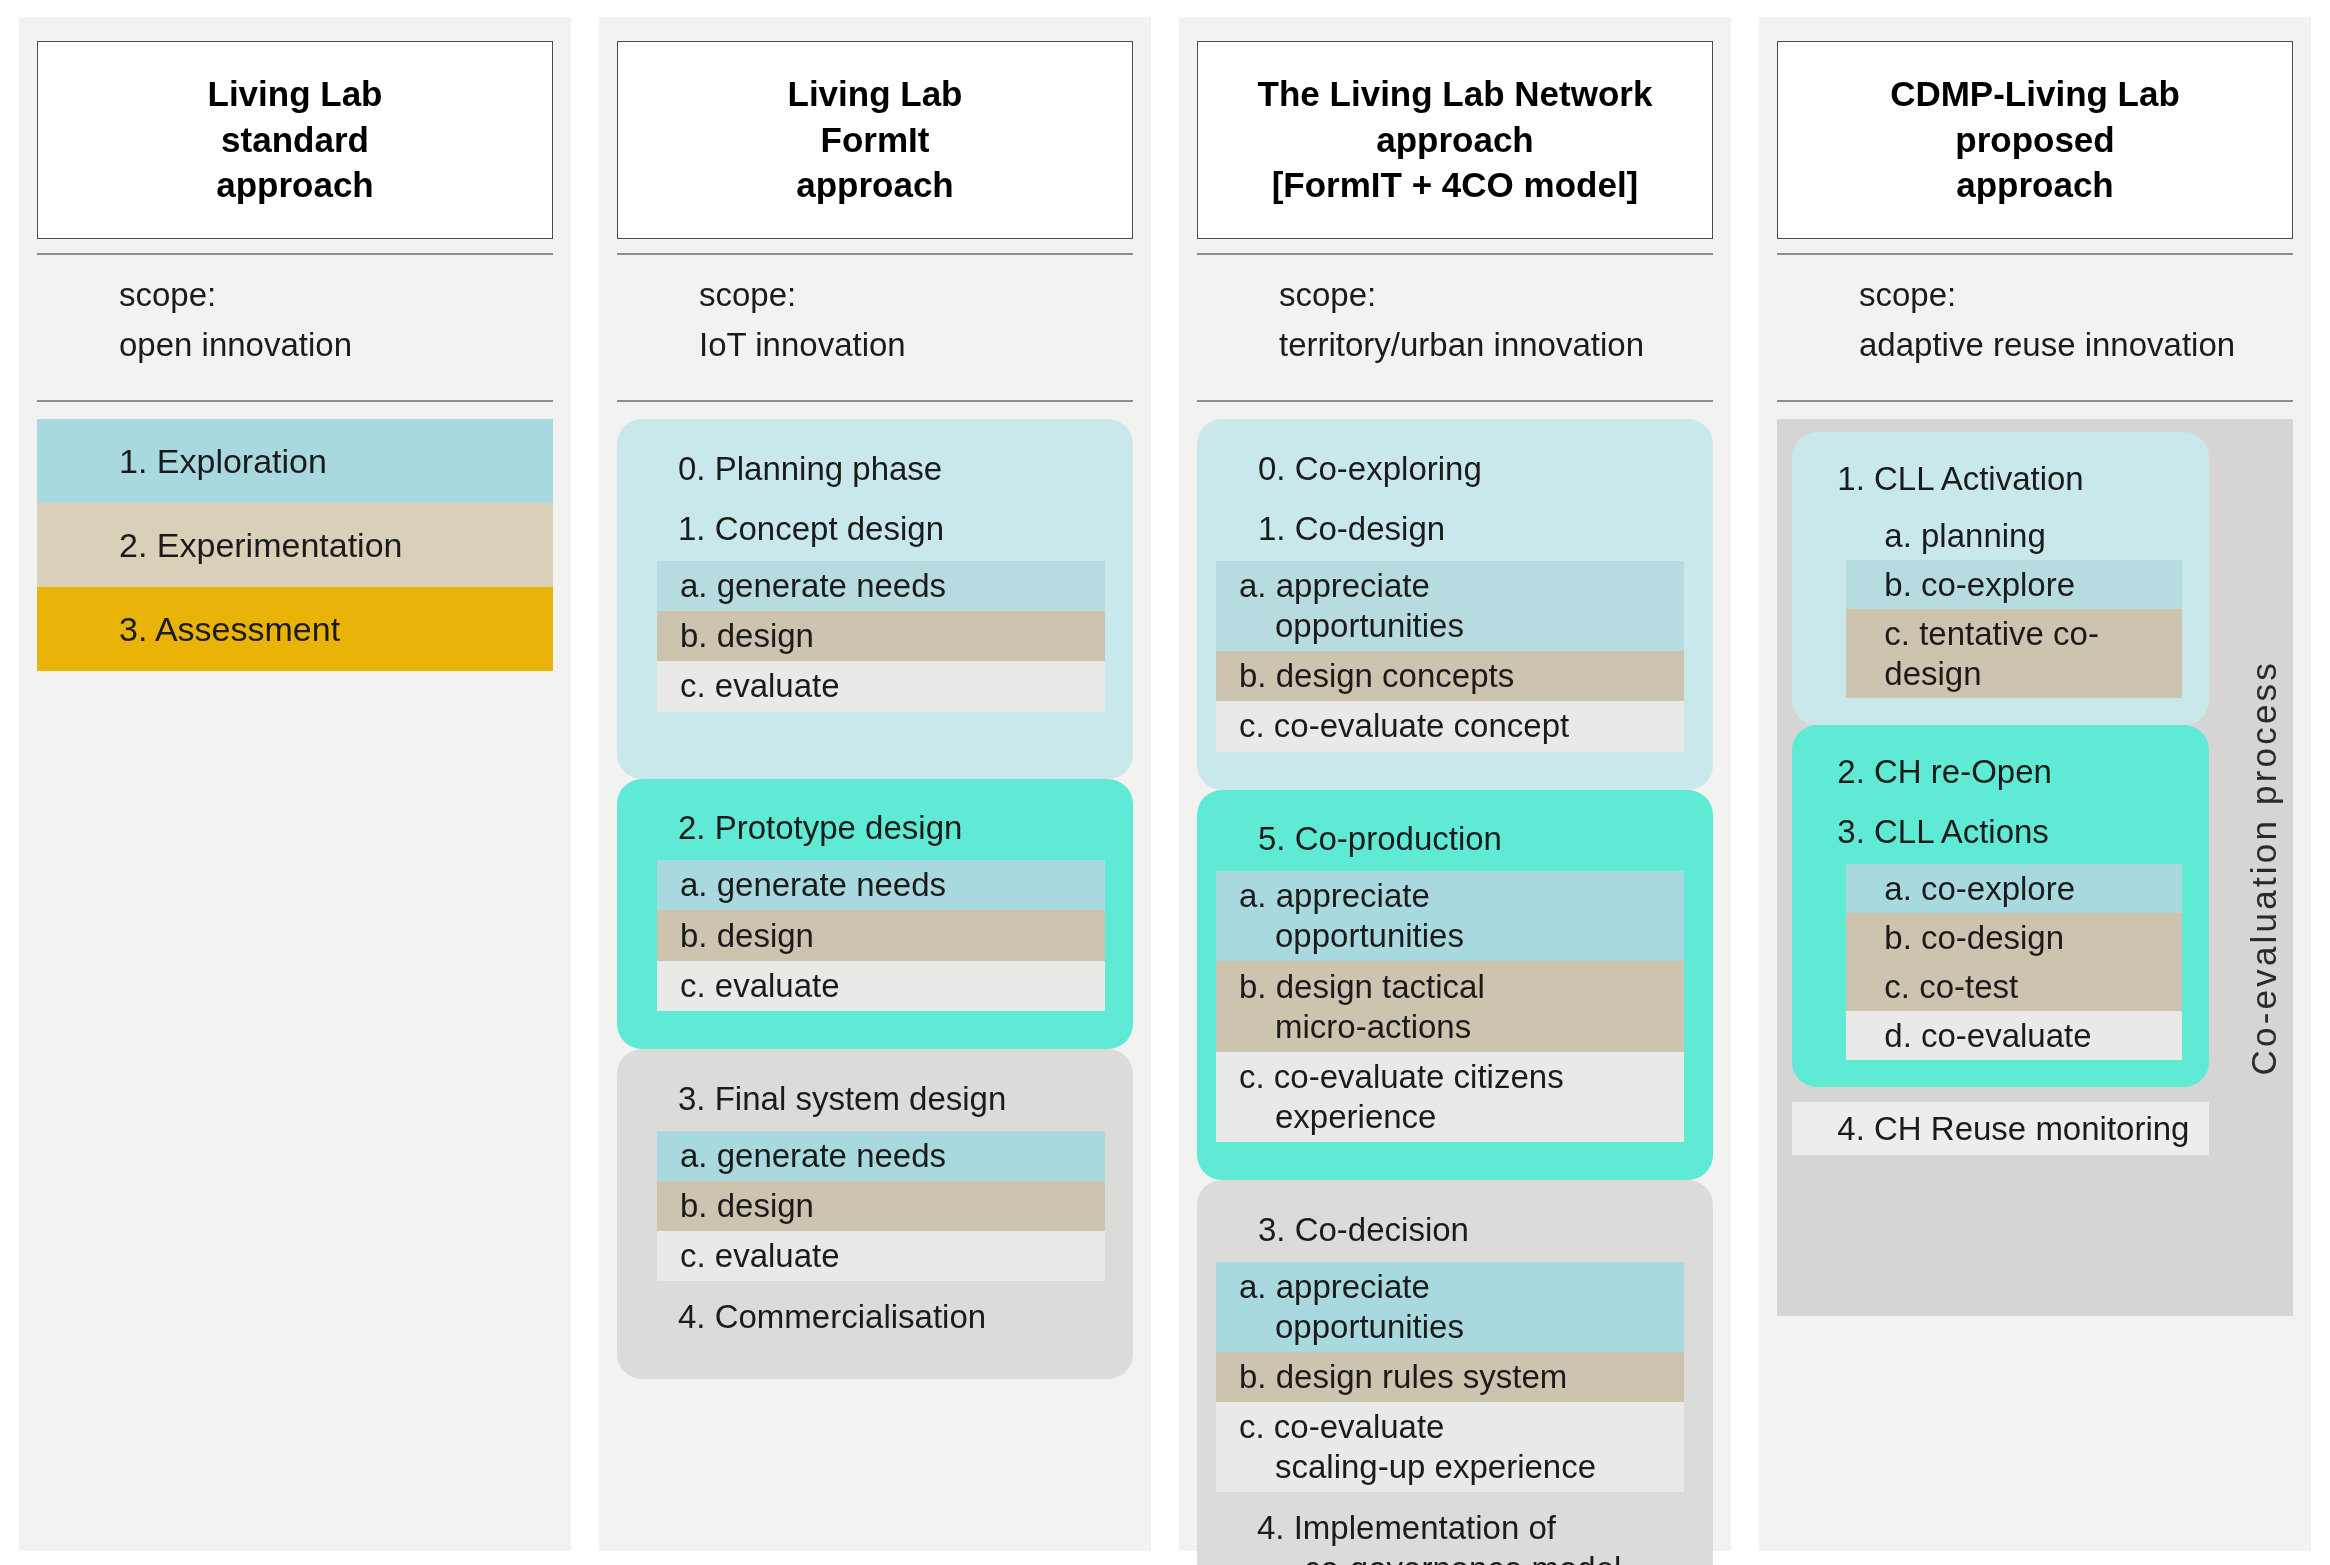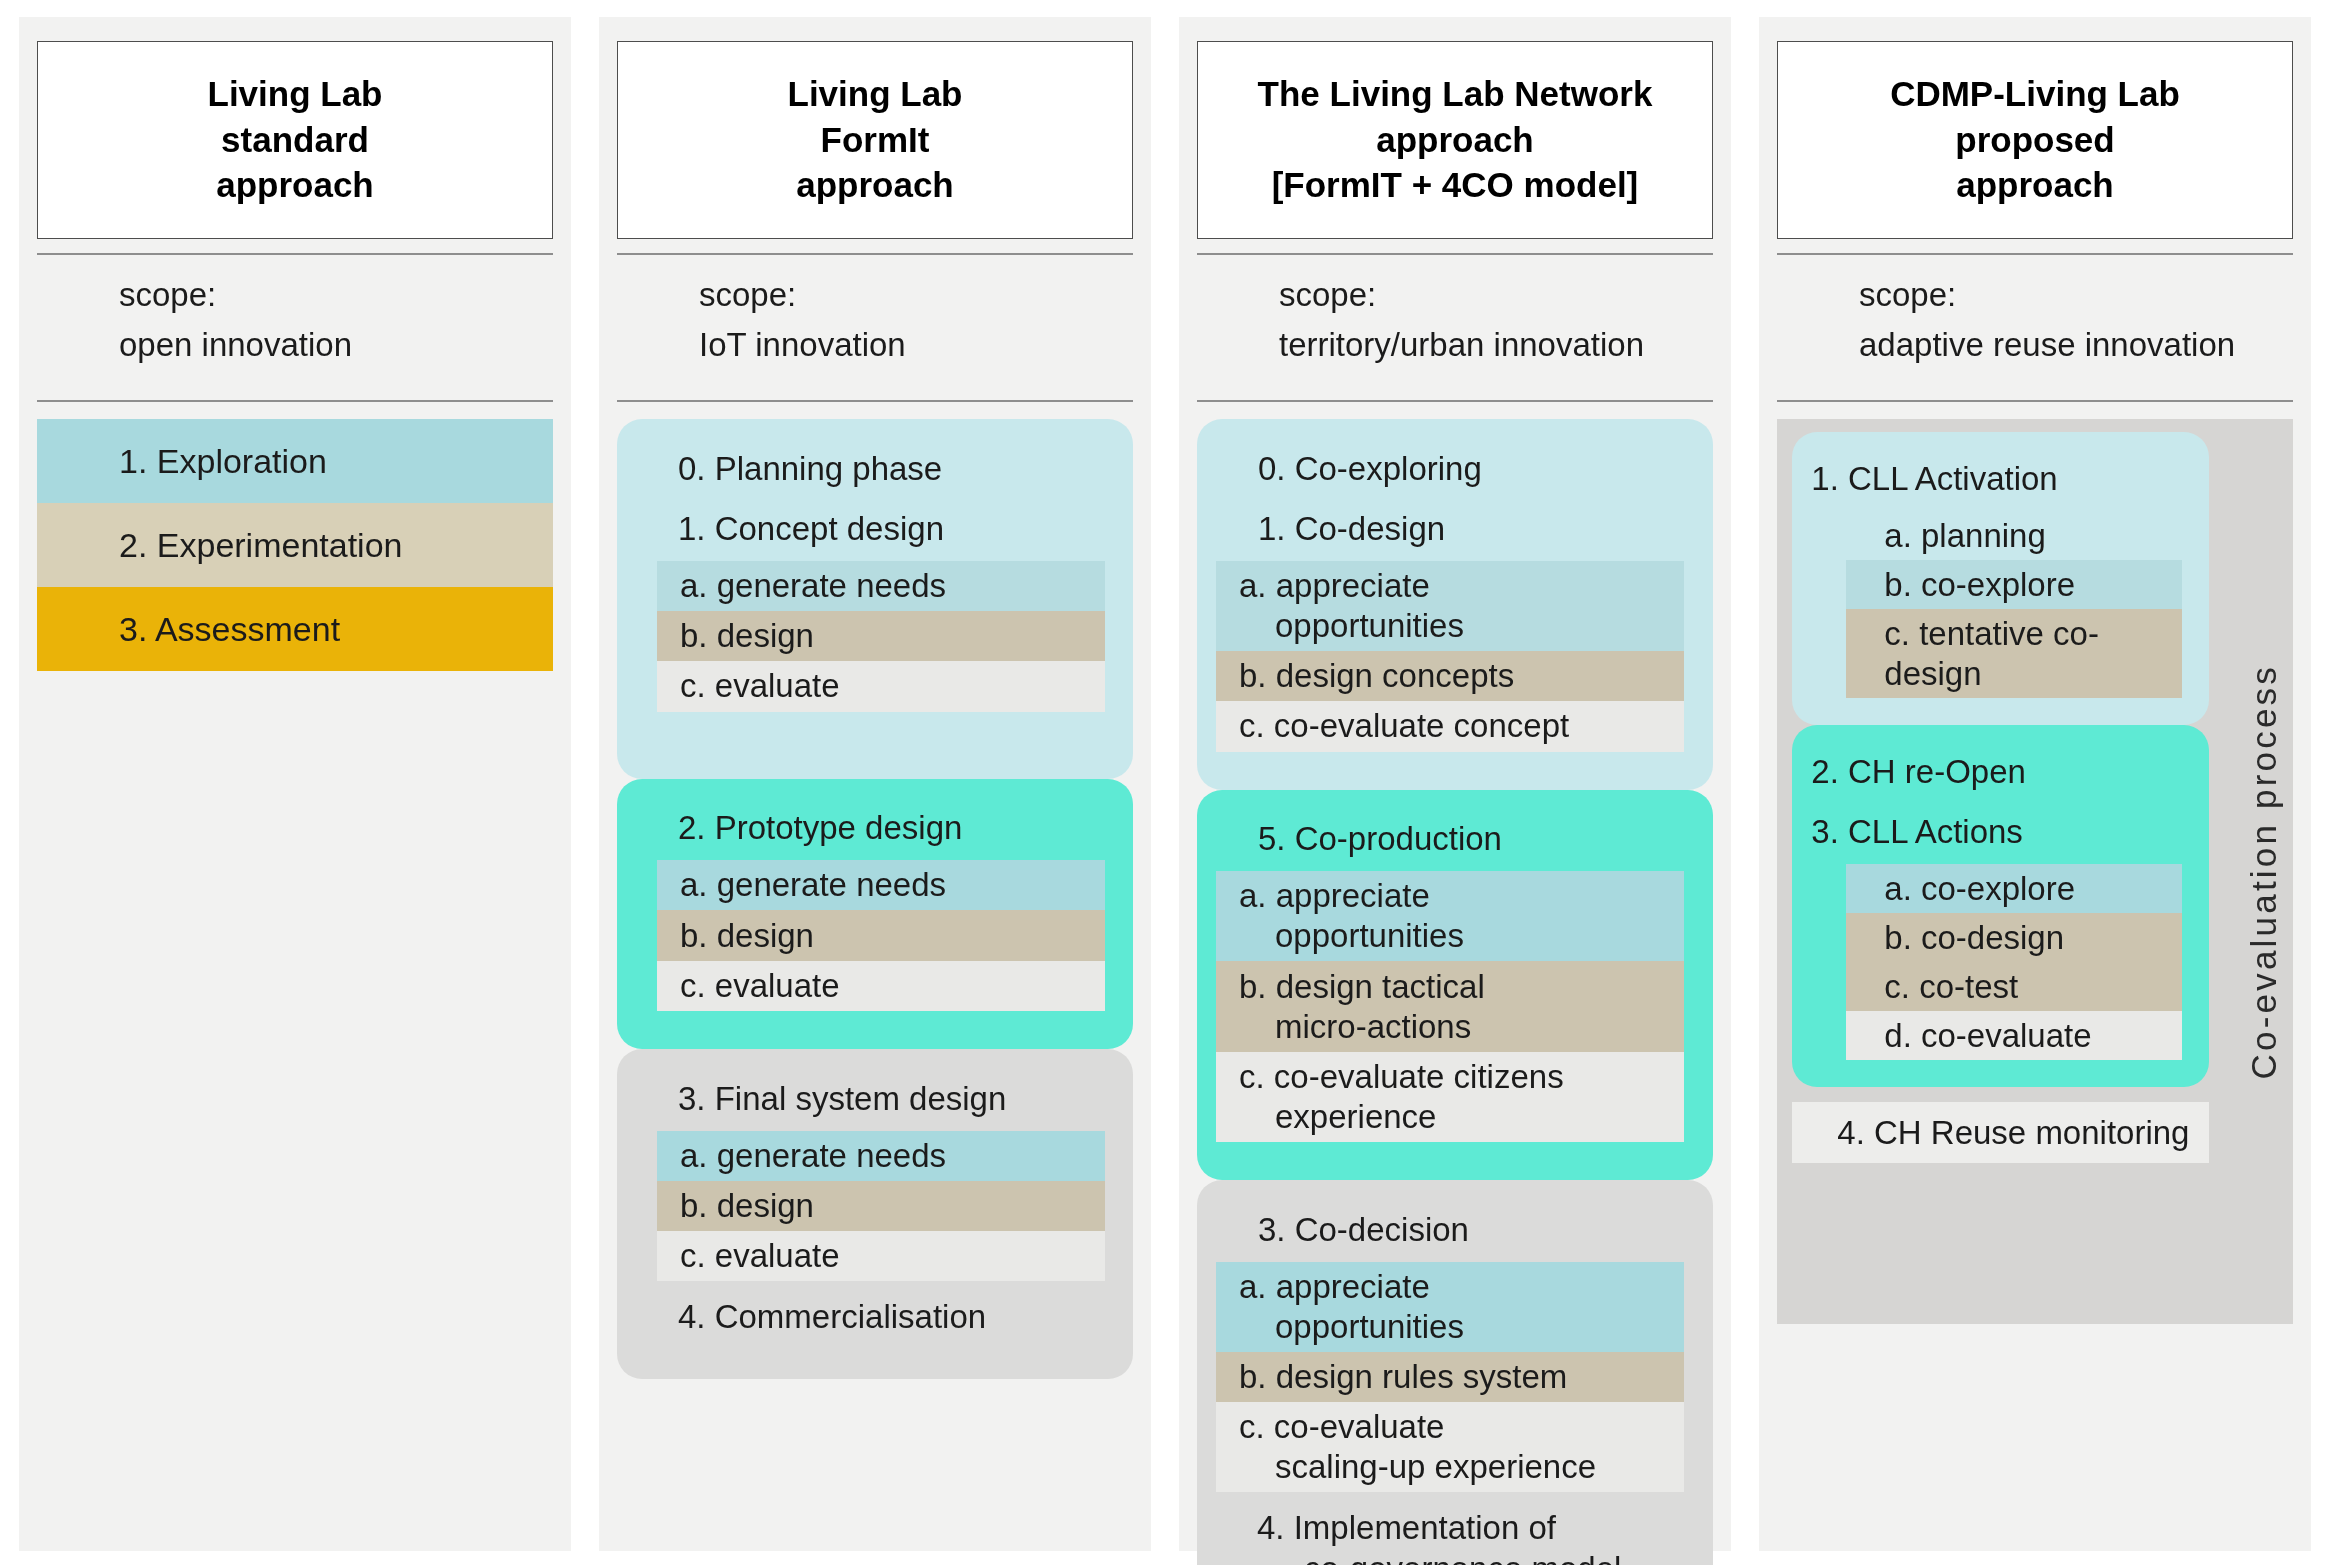--- a/index.html
+++ b/index.html
@@ -57,25 +57,25 @@
 
   
   .subs-wide{margin:2.5px 29px 5.1px 19px;}
 
   
   .cdmp-container{
     background:#d6d5d3;margin-top:16.6px;position:relative;
     padding:12.7px 84px 161px 15.3px;box-sizing:border-box;
   }
   .cdmp-container .section{padding:16.6px 0 23px;}
-  .cdmp-container .phase{padding-left:19px;}
+  .cdmp-container .phase{padding-left:45px;}
   .cdmp-container .subs{margin:2.5px 27px 3.8px 54px;}
   .cdmp-container .sub{padding:4.5px 7.6px 4.5px 38px;text-indent:0;}
   .cdmp-strip{
-    background:#ededeb;margin-top:15.3px;height:61px;
+    background:#ededeb;margin-top:15.3px;height:53px;
     display:flex;align-items:center;padding-left:45px;font-size:33px;
   }
   .vlabel-wrap{
     position:absolute;top:0;right:9px;height:100%;
     display:flex;align-items:center;justify-content:center;
   }
   .vlabel{
     writing-mode:vertical-rl;transform:rotate(180deg);
     font-size:35px;color:#2a2a2a;letter-spacing:3.2px;white-space:nowrap;
   }

